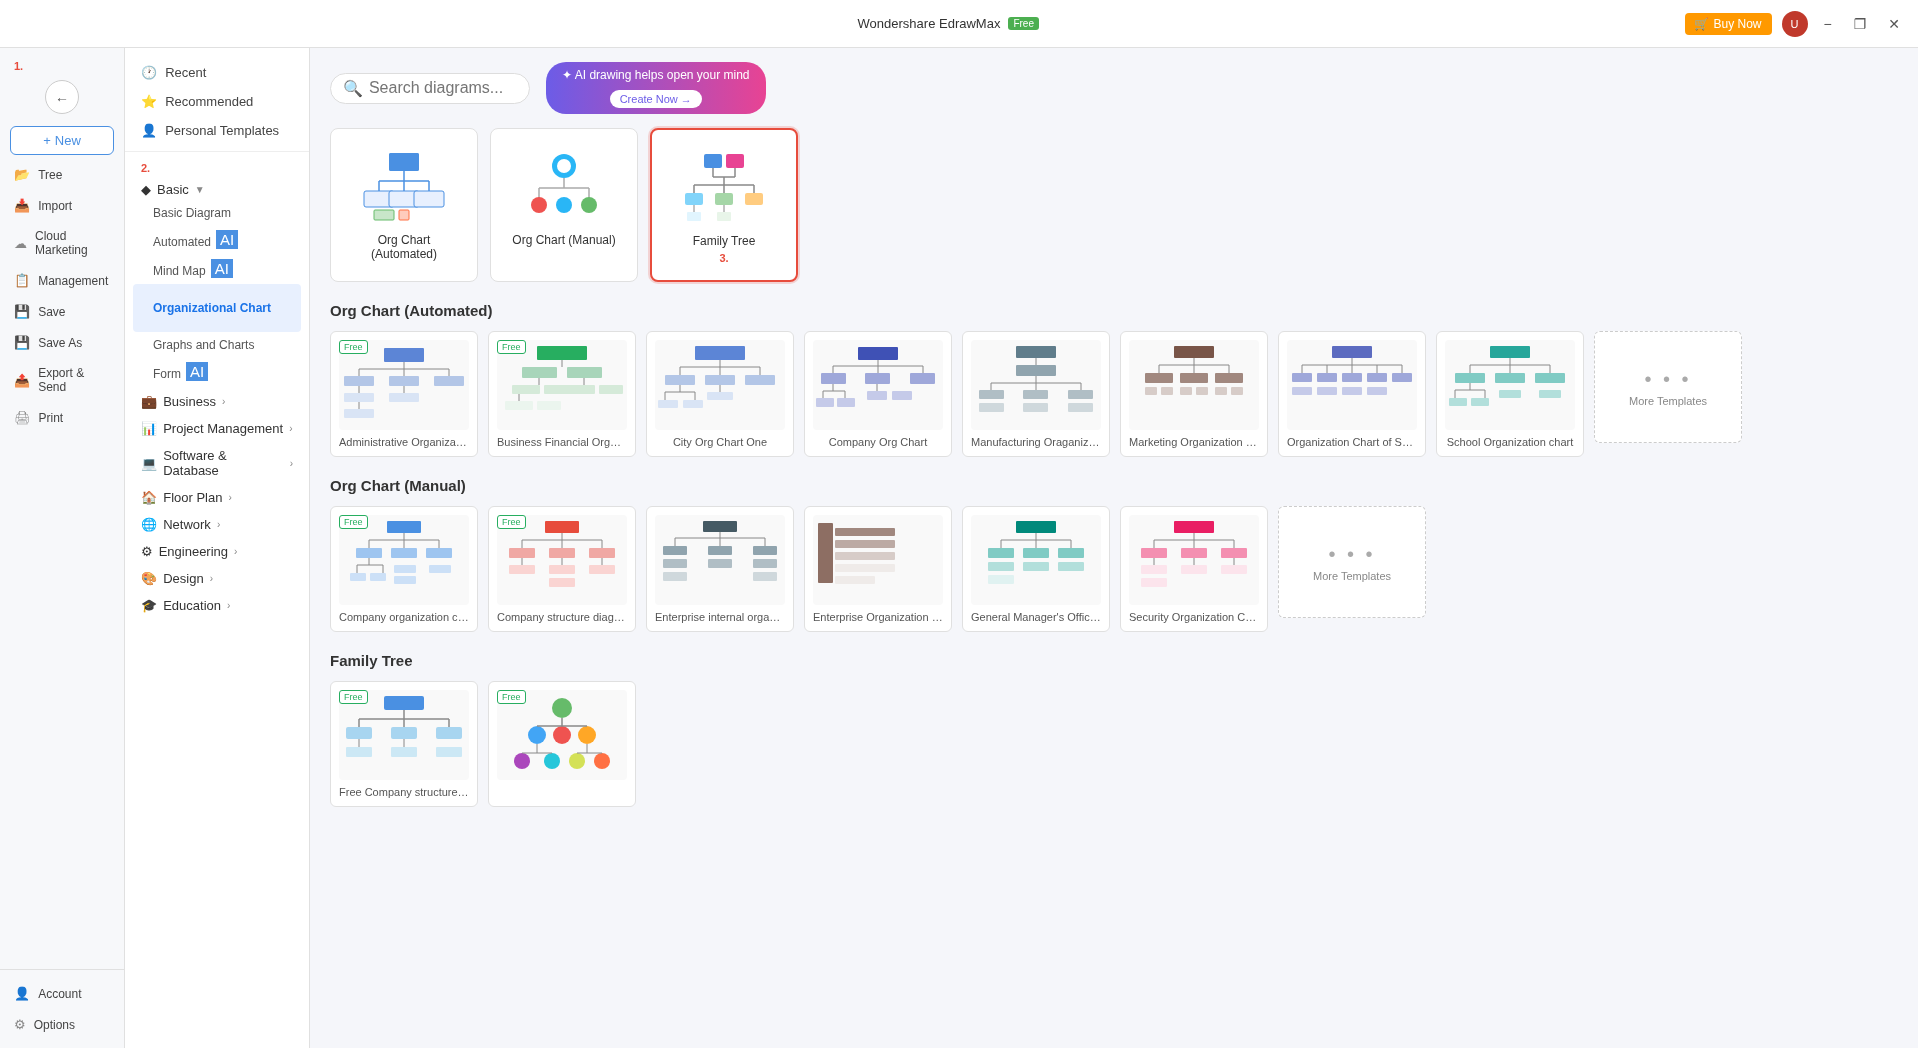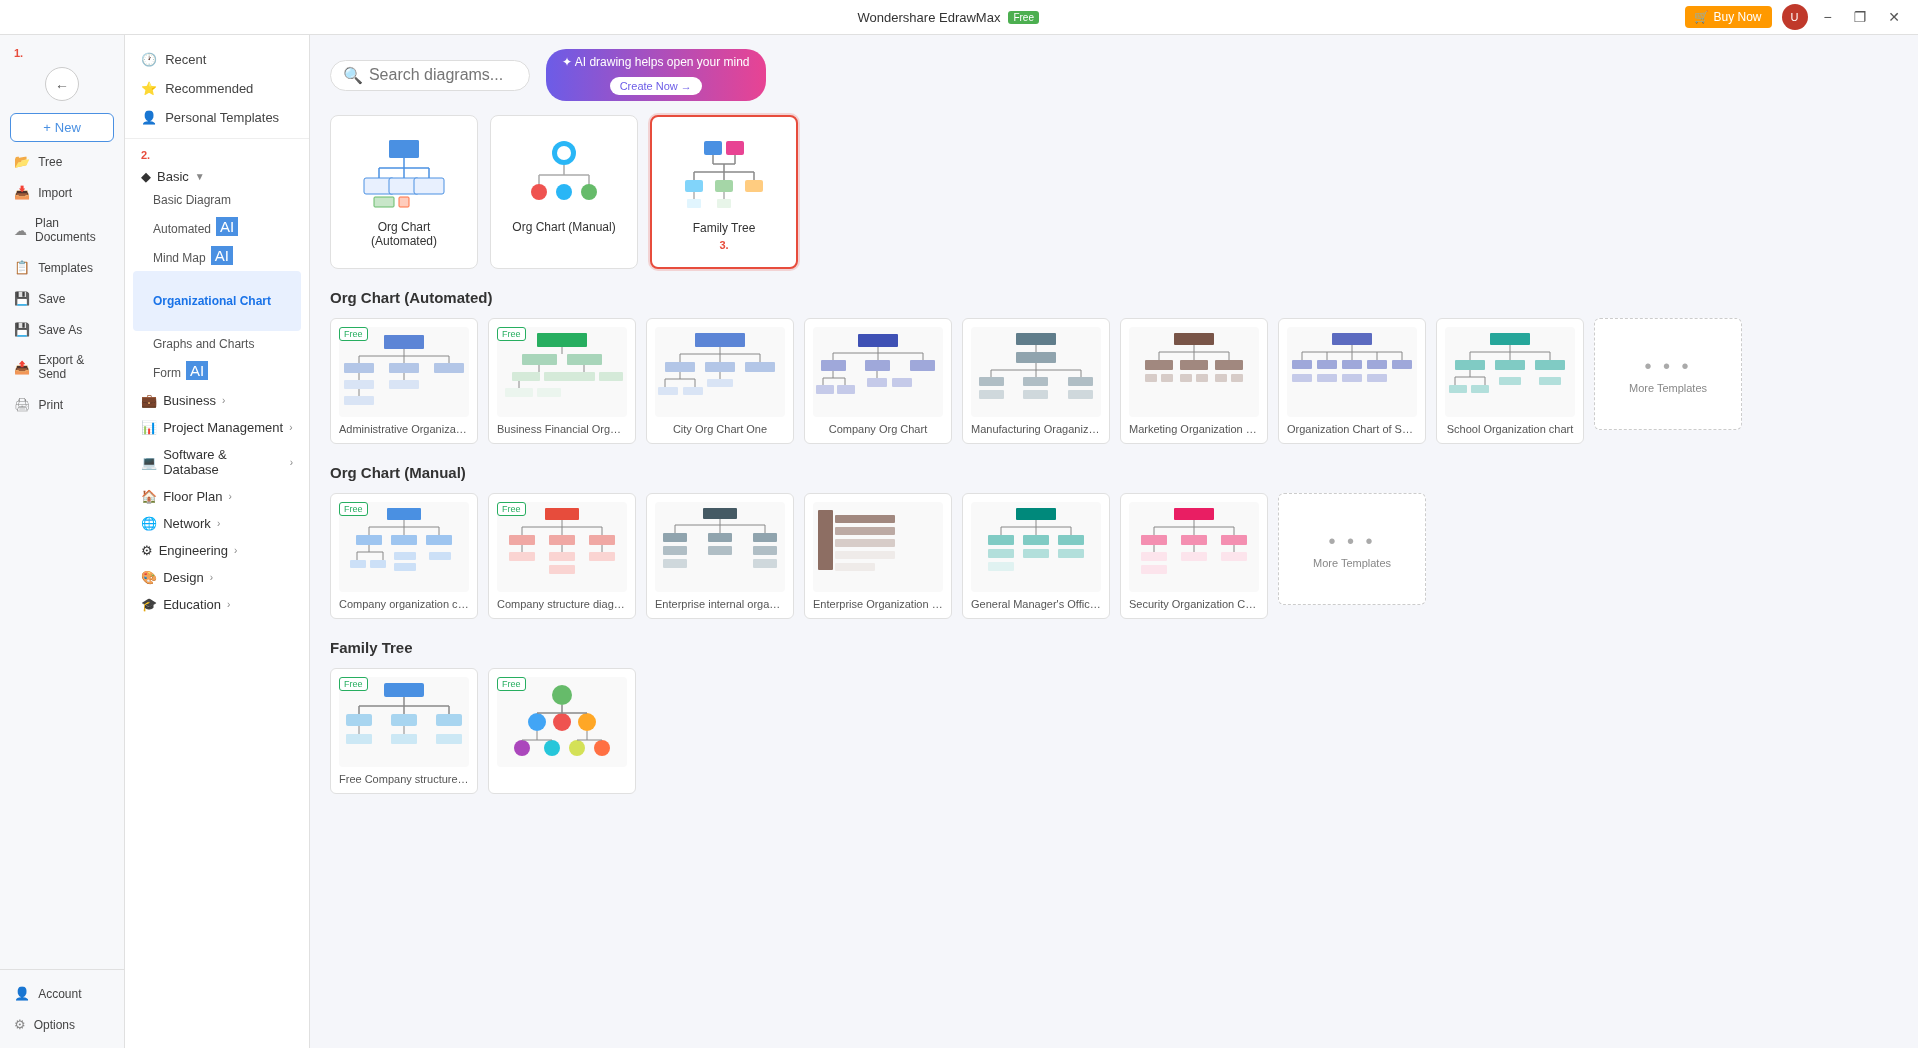--- a/index.html
+++ b/index.html
@@ -1,20 +1,20 @@
 <!DOCTYPE html>
 <html><head>
   <meta charset="utf-8">
   <style>
     * { box-sizing: border-box; margin: 0; padding: 0; }
     body { font-family: 'Segoe UI', Arial, sans-serif; background: #f0f2f5; width: 1918px; height: 1048px; overflow: hidden; display: flex; flex-direction: column; }
 
     
     .titlebar {
-      height: 35px;
+      height: 48px;
       background: #fff;
       display: flex;
       align-items: center;
       justify-content: space-between;
       padding: 0 12px;
       border-bottom: 1px solid #e0e0e0;
       flex-shrink: 0;
     }
     .titlebar-center {
       display: flex;
@@ -150,21 +150,21 @@
       color: #555;
       cursor: pointer;
       display: flex; align-items: flex-end; gap: 5px;
     }
     .nav-sub-active {
       background: #e8f0fe;
       color: #1a73e8;
       font-weight: 600;
       border-radius: 4px;
       margin: 1px 8px;
-      padding: 23px 20px;
+      padding: 17px 20px;
     }
     .ai-badge {
       background: #4a90e2;
       color: #fff;
       font-size: 15px;
       padding: 1px 4px;
       border-radius: 0;
     }
     .step2-label {
       font-size: 11px;
@@ -349,25 +349,25 @@
     <div class="sidebar-item">
       <span class="icon">📂</span>
       <span>Tree</span>
     </div>
     <div class="sidebar-item">
       <span class="icon">📥</span>
       <span>Import</span>
     </div>
     <div class="sidebar-item">
       <span class="icon">☁</span>
-      <span>Plan Documents</span>
+      <span>Cloud Marketing</span>
     </div>
     <div class="sidebar-item">
       <span class="icon">📋</span>
-      <span>Templates</span>
+      <span>Management</span>
     </div>
     <div class="sidebar-item">
       <span class="icon">💾</span>
       <span>Save</span>
     </div>
     <div class="sidebar-item">
       <span class="icon">💾</span>
       <span>Save As</span>
     </div>
     <div class="sidebar-item">

